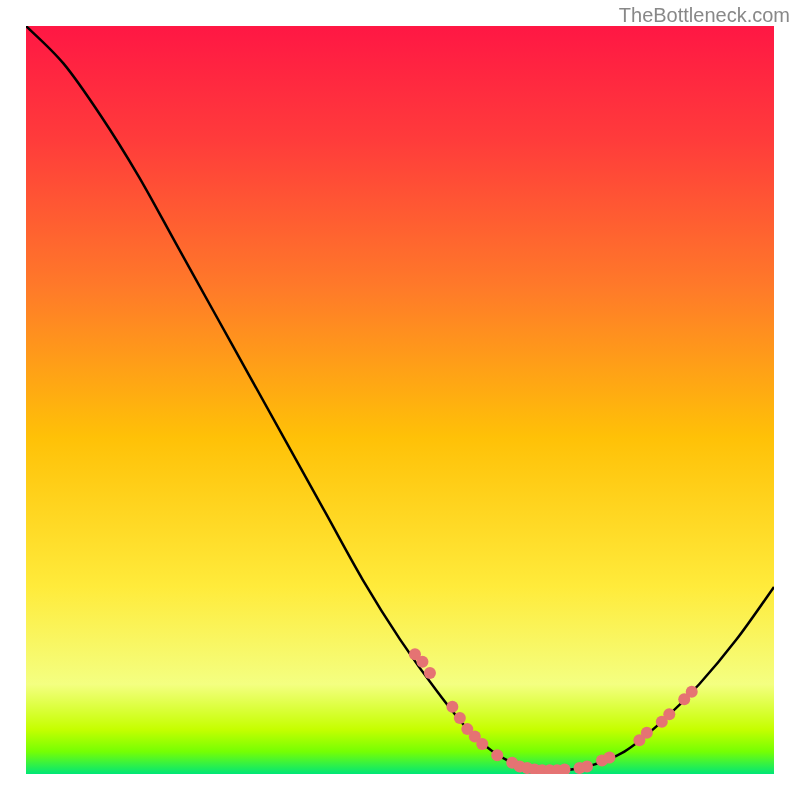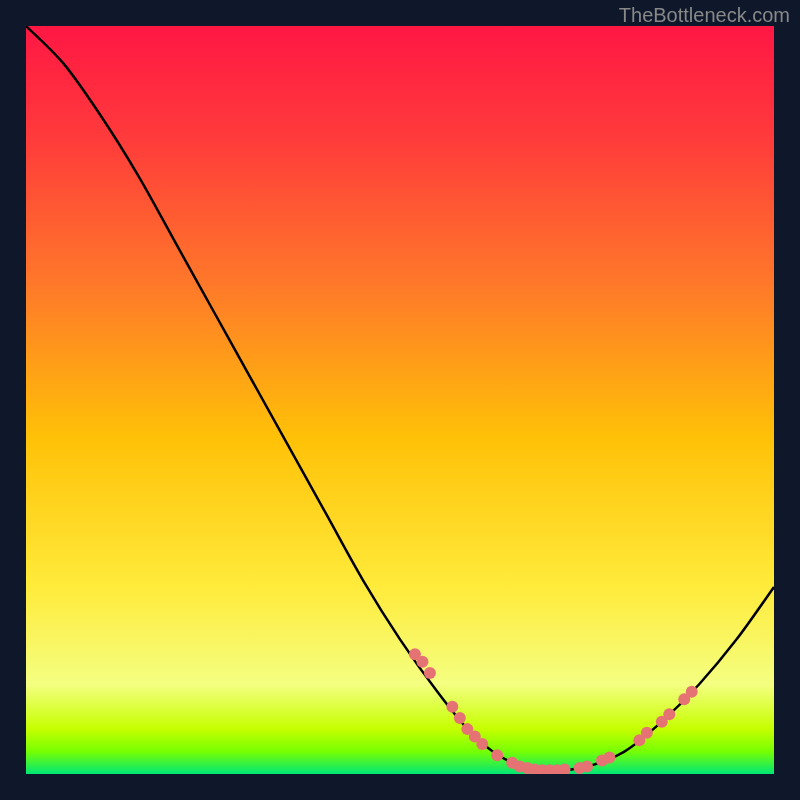--- a/index.html
+++ b/index.html
@@ -8,21 +8,21 @@
     background: #000;
     width: 800px;
     height: 800px;
     overflow: hidden;
     font-family: Arial, sans-serif;
   }
   .container {
     position: relative;
     width: 800px;
     height: 800px;
-    background: #0f172a;
+    background: #ffffff;
   }
   .watermark {
     position: absolute;
     top: 4px;
     right: 10px;
     color: #888;
     font-size: 20px;
     font-weight: 500;
     z-index: 10;
   }

